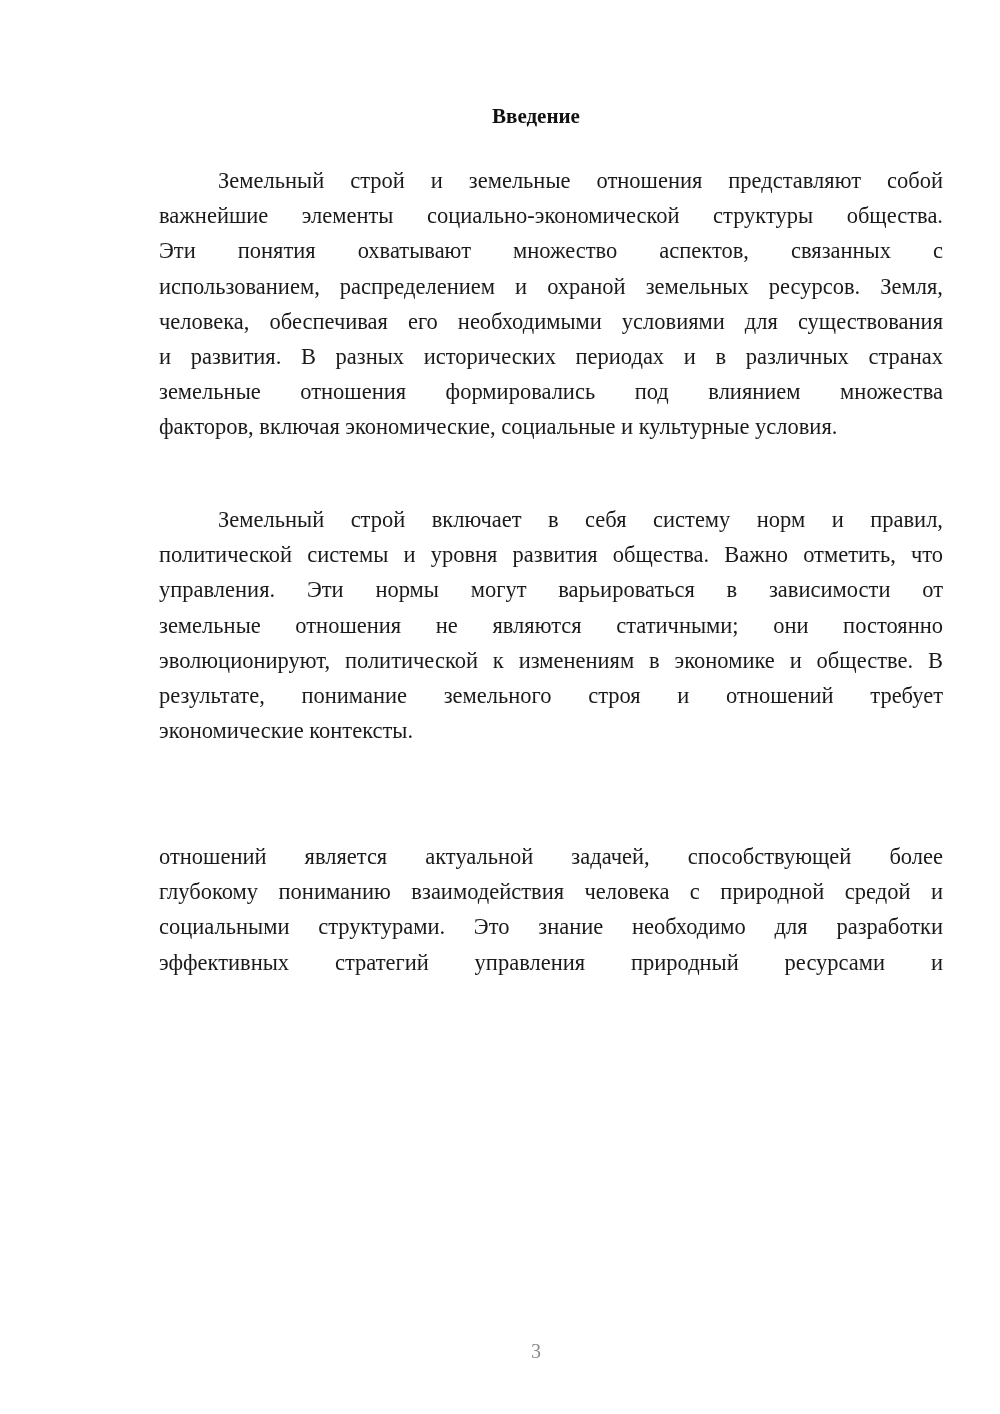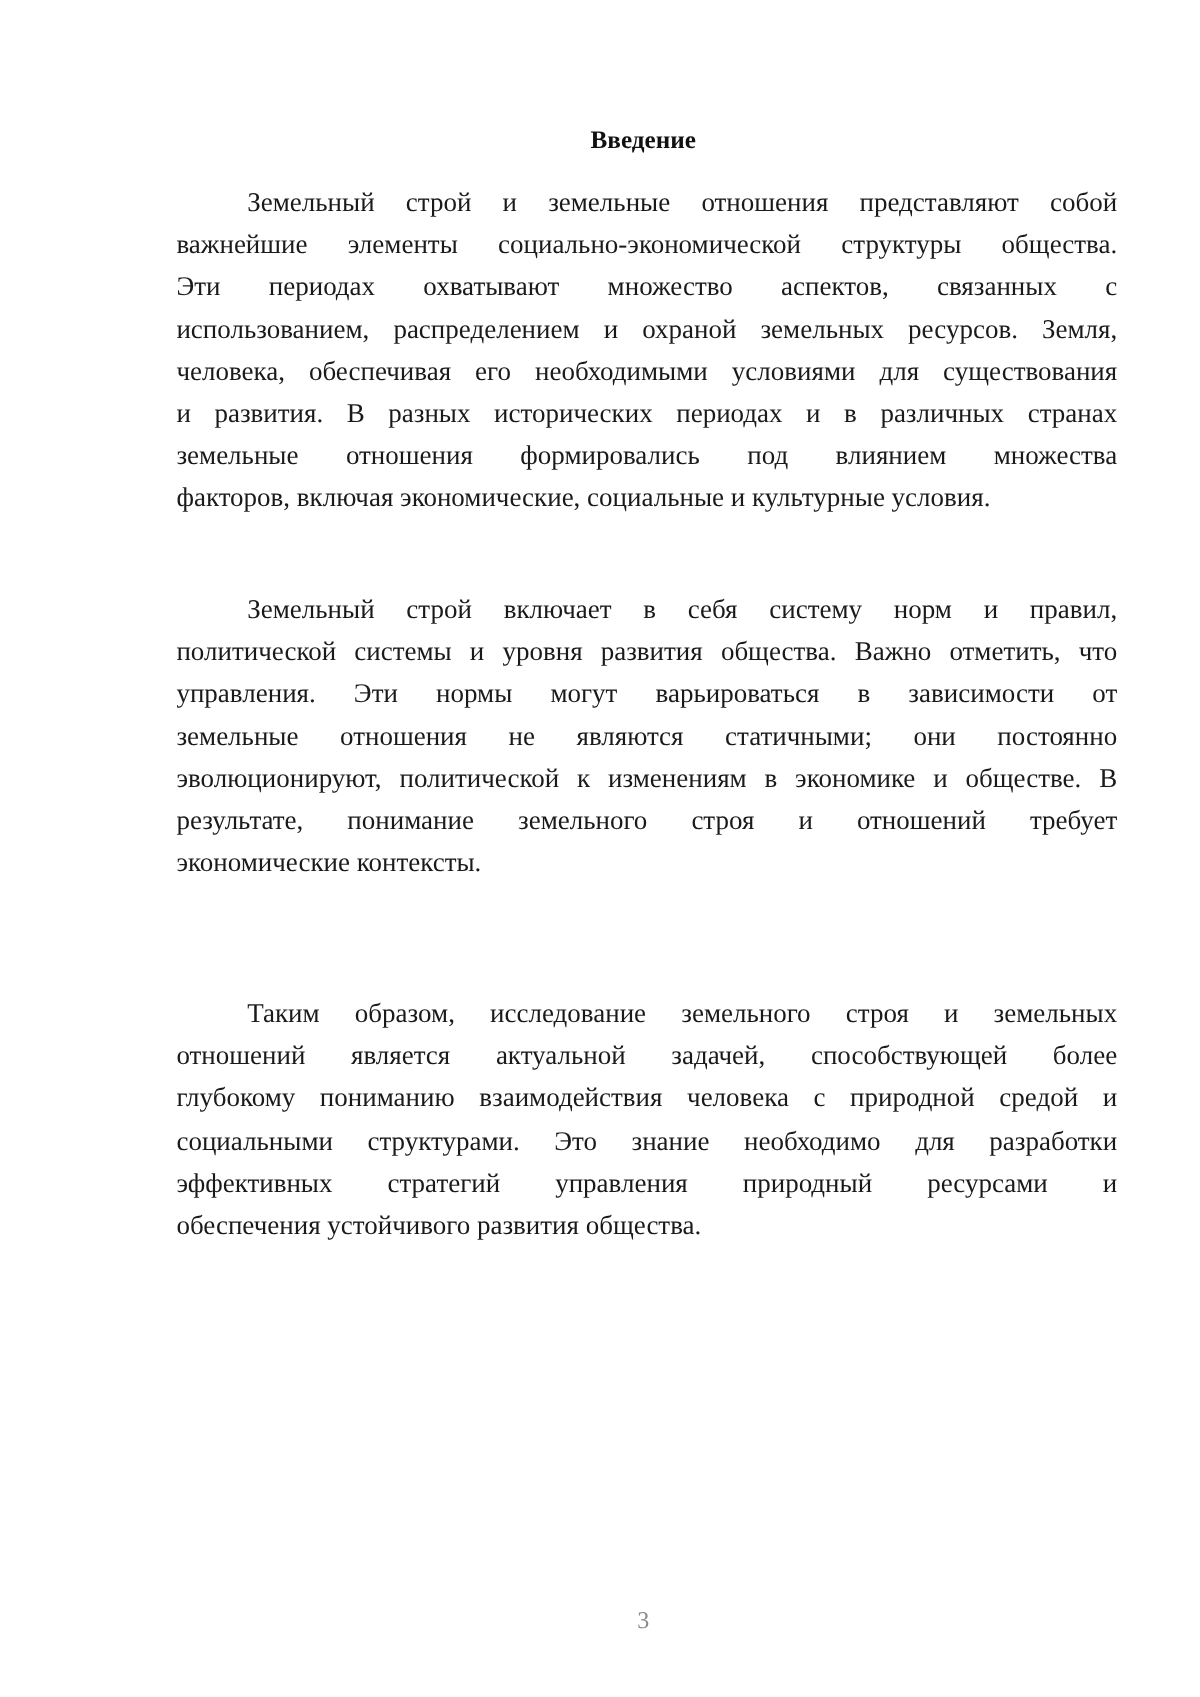--- a/index.html
+++ b/index.html
@@ -34,21 +34,21 @@
       color: #111;
     }
     .body-text {
       position: absolute;
       left: 143px;
       width: 784px;
       font-size: 22.5px;
       color: #1a1a1a;
     }
     .para {
-      margin: 4px;
+      margin: 16px;
     }
     .line {
       display: block;
       height: 35.2px;
       line-height: 35.2px;
       text-align: justify;
       text-align-last: justify;
       white-space: nowrap;
       overflow: visible;
     }
@@ -74,42 +74,40 @@
 </head>
 <body>
 
 <div class="page">
 
   <div class="title">Введение</div>
 
   <div class="body-text para" id="para-1">
     <span class="line first">Земельный строй и земельные отношения представляют собой</span>
     <span class="line">важнейшие элементы социально-экономической структуры общества.</span>
-    <span class="line">Эти периодах охватывают множество аспектов, связанных с</span>
+    <span class="line">Эти понятия охватывают множество аспектов, связанных с</span>
     <span class="line">использованием, распределением и охраной земельных ресурсов. Земля,</span>
     <span class="line">человека, обеспечивая его необходимыми условиями для существования</span>
     <span class="line">и развития. В разных исторических периодах и в различных странах</span>
     <span class="line">земельные отношения формировались под влиянием множества</span>
     <span class="line last">факторов, включая экономические, социальные и культурные условия.</span>
   </div>
 
   <div class="body-text para" id="para-2">
     <span class="line first">Земельный строй включает в себя систему норм и правил,</span>
     <span class="line">политической системы и уровня развития общества. Важно отметить, что</span>
     <span class="line">управления. Эти нормы могут варьироваться в зависимости от</span>
     <span class="line">земельные отношения не являются статичными; они постоянно</span>
     <span class="line">эволюционируют, политической к изменениям в экономике и обществе. В</span>
     <span class="line">результате, понимание земельного строя и отношений требует</span>
     <span class="line last">экономические контексты.</span>
   </div>
 
   <div class="body-text para" id="para-3">
-    <span class="line first">Таким образом, исследование земельного строя и земельных</span>
     <span class="line">отношений является актуальной задачей, способствующей более</span>
     <span class="line">глубокому пониманию взаимодействия человека с природной средой и</span>
     <span class="line">социальными структурами. Это знание необходимо для разработки</span>
     <span class="line">эффективных стратегий управления природный ресурсами и</span>
-    <span class="line last">обеспечения устойчивого развития общества.</span>
   </div>
 
   <div class="page-number">3</div>
 
 </div>
 
 </body></html>

